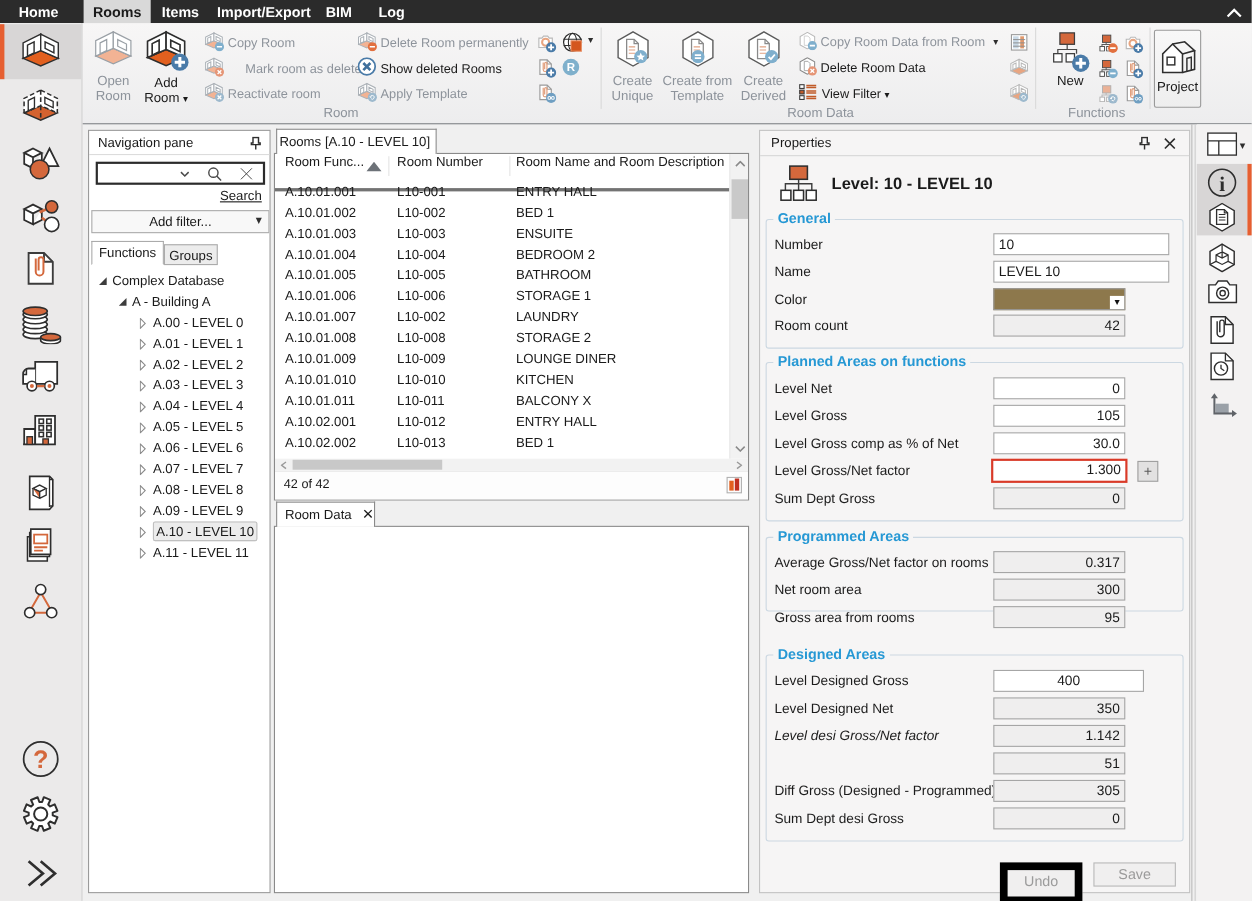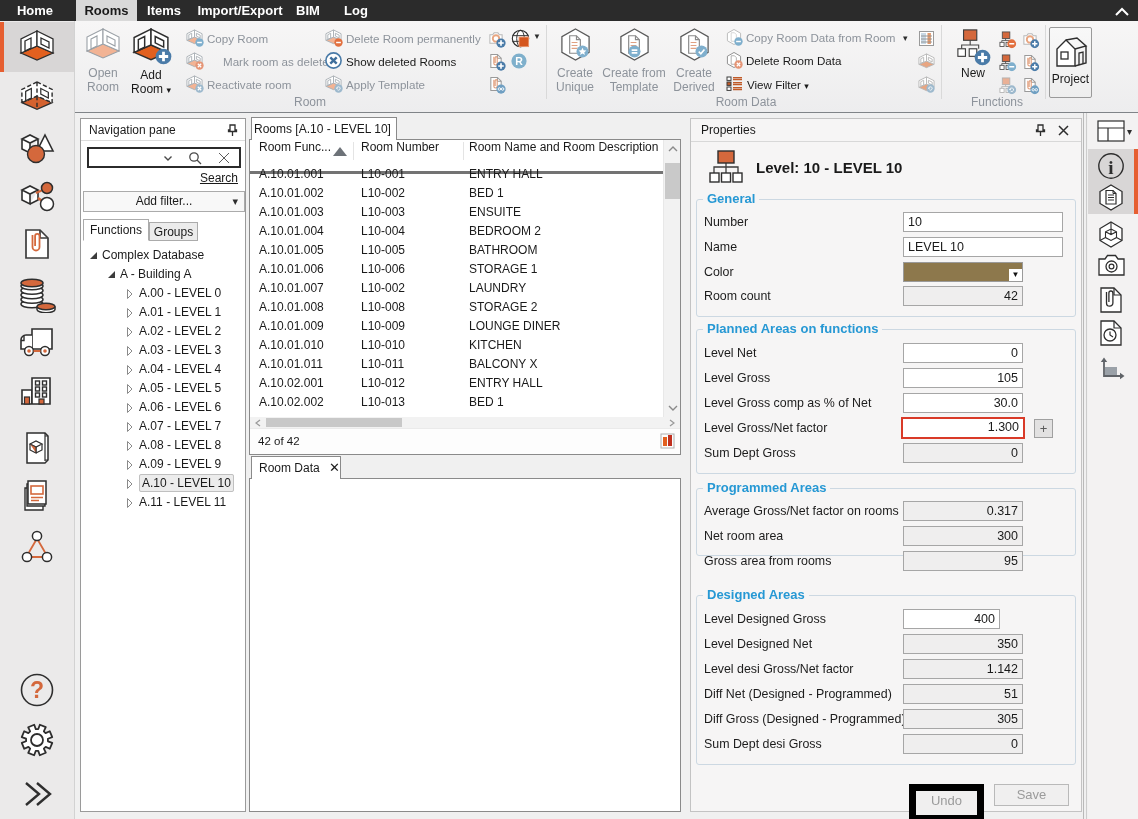--- a/index.html
+++ b/index.html
@@ -726,26 +726,25 @@
   <div class="pinput ro num" style="top:382px;width:120px;">0.317</div>
   <div class="plabel" style="top:407px;">Net room area</div>
   <div class="pinput ro num" style="top:407px;width:120px;">300</div>
   <div class="plabel" style="top:432px;">Gross area from rooms</div>
   <div class="pinput ro num" style="top:432px;width:120px;">95</div>
 
   <div class="fieldset" style="top:476px;height:170px;">
       <span class="lg" style="position:absolute;top:-9px;left:6px;background:#f6f5f5;padding:0 4px;color:#2698d4;font-weight:bold;">Designed Areas</span>
     </div>
   <div class="plabel" style="top:490px;">Level Designed Gross</div>
-  <div class="pinput num" style="top:490px;width:97px;">400</div>
+  <div class="pinput num" style="top:490px;width:137px;text-align:center;">400</div>
   <div class="plabel" style="top:515px;">Level Designed Net</div>
   <div class="pinput ro num" style="top:515px;width:120px;">350</div>
-  <div class="plabel" style="top:540px;">Level desi Gross/Net factor</div>
+  <div class="plabel" style="top:540px;font-style:italic;">Level desi Gross/Net factor</div>
   <div class="pinput ro num" style="top:540px;width:120px;">1.142</div>
-  <div class="plabel" style="top:565px;">Diff Net (Designed - Programmed)</div>
   <div class="pinput ro num" style="top:565px;width:120px;">51</div>
   <div class="plabel" style="top:590px;">Diff Gross (Designed - Programmed)</div>
   <div class="pinput ro num" style="top:590px;width:120px;">305</div>
   <div class="plabel" style="top:615px;">Sum Dept desi Gross</div>
   <div class="pinput ro num" style="top:615px;width:120px;">0</div>
 
   <div style="position:absolute;left:218px;top:665px;width:75px;height:38px;background:#f0efef;border:7px solid #000000;text-align:center;line-height:20px;color:#9b9b9b;">Undo</div>
   <div style="position:absolute;left:303px;top:665px;width:75px;height:22px;background:#f0efef;border:1px solid #b9b9b9;text-align:center;line-height:20px;color:#9b9b9b;">Save</div>
 </div>
 

